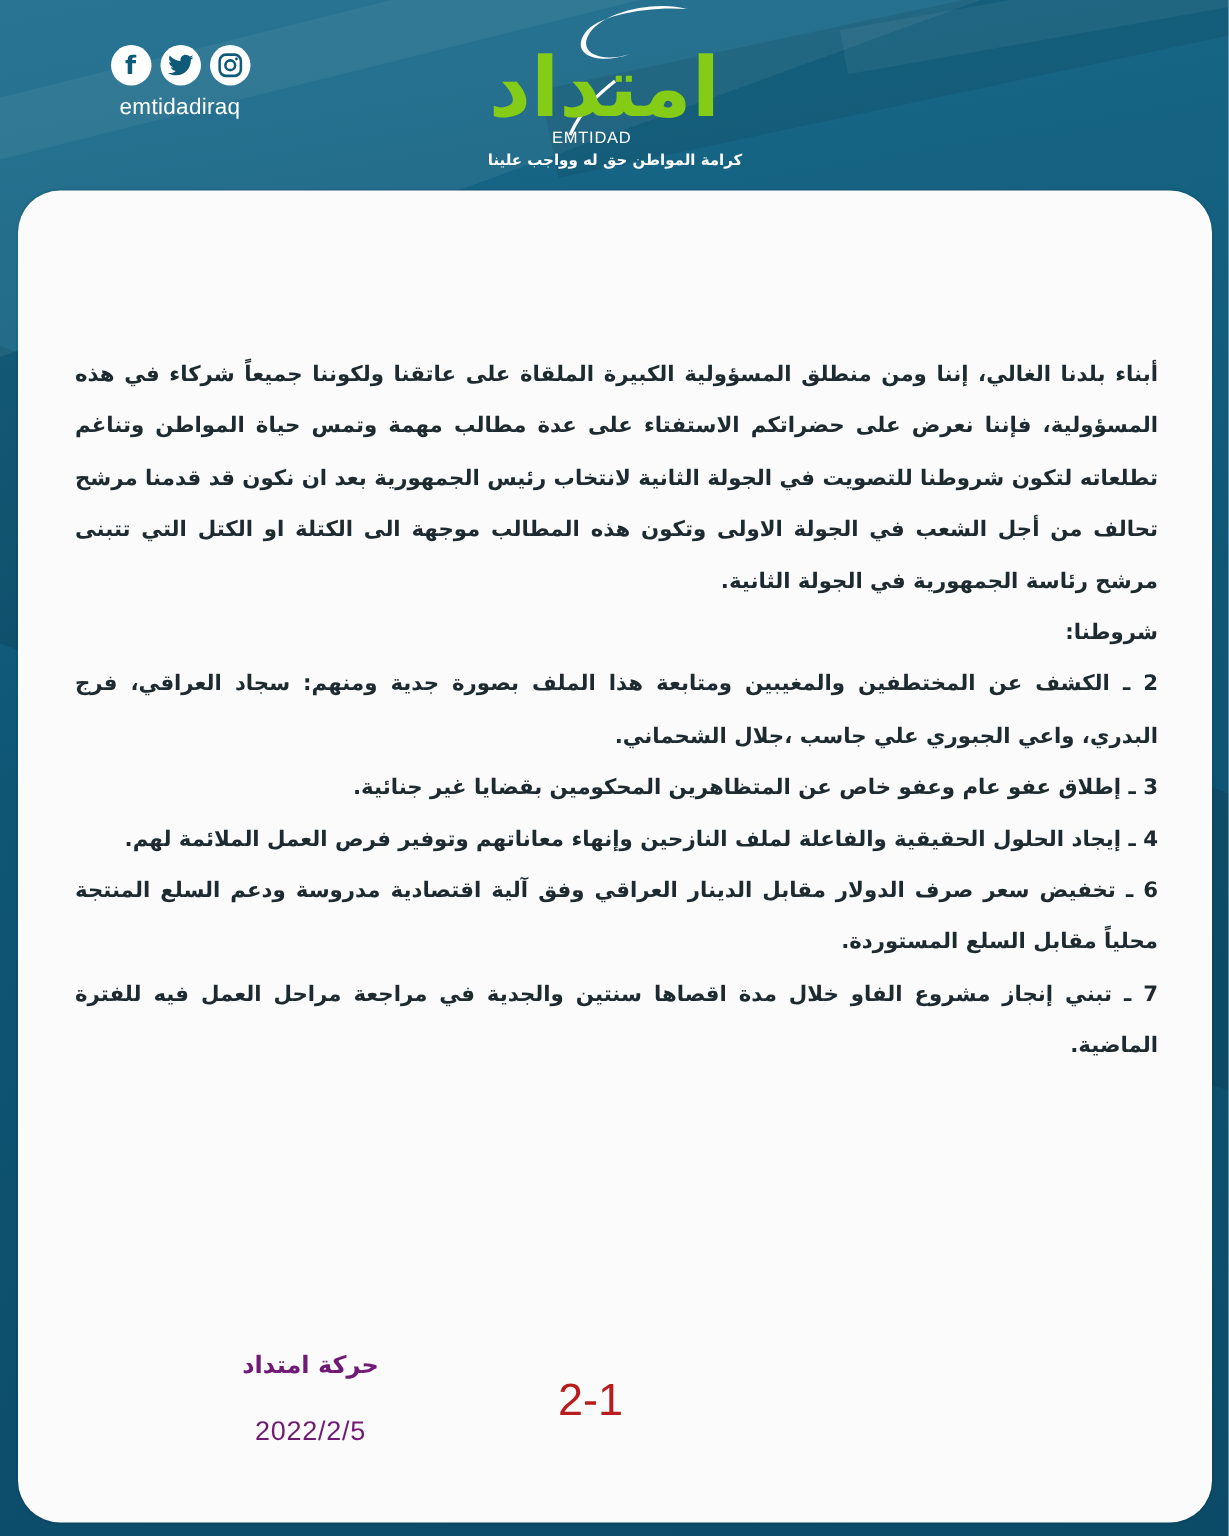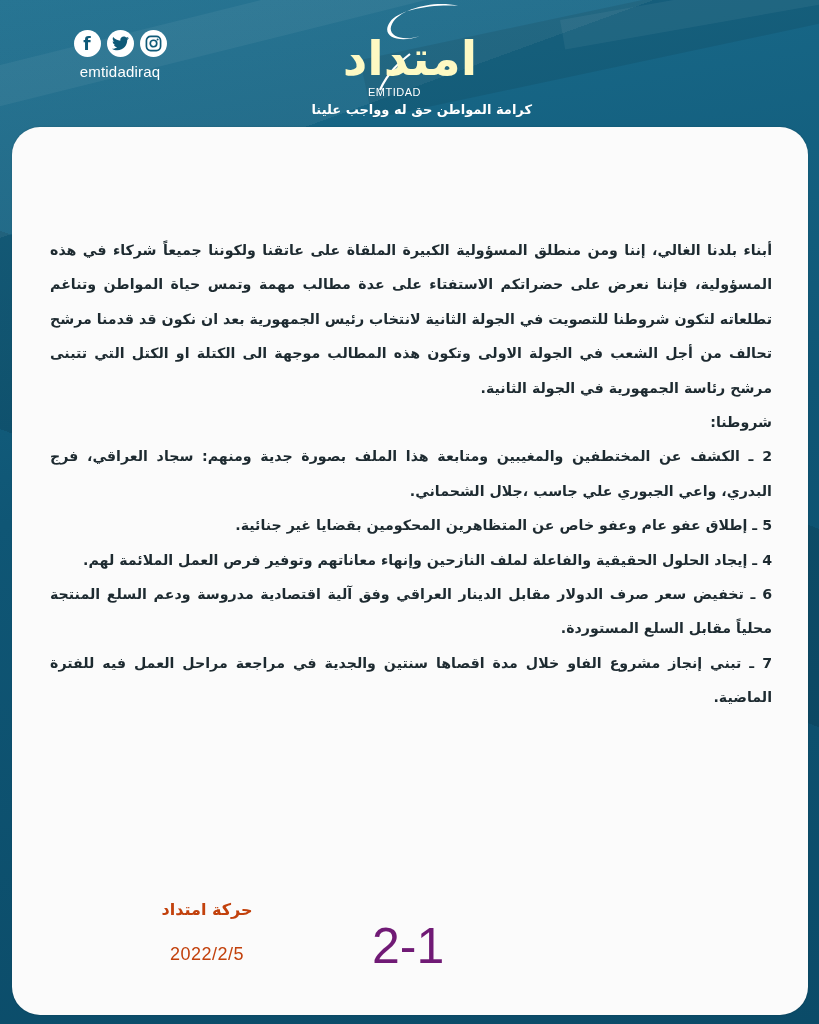--- a/index.html
+++ b/index.html
@@ -37,61 +37,61 @@
     margin-top: 6px; letter-spacing: 0.2px;
   }
 
   .logo {
     position: absolute; left: 340px; top: 2px; width: 140px; height: 118px;
     display: flex; flex-direction: column; align-items: center;
   }
   .logo svg { display: block; }
   .logo-ar {
     position: absolute; top: 34px; left: 0; width: 140px; text-align: center;
-    color: #fef9c3; font-family: "DejaVu Sans", sans-serif; font-weight: bold;
-    font-size: 48px; line-height: 44px; direction: rtl;
+    color: #84cc16; font-family: "DejaVu Sans", sans-serif; font-weight: bold;
+    font-size: 55px; line-height: 44px; direction: rtl;
   }
   .logo-en {
     position: absolute; top: 84px; left: 28px; width: 90px; text-align: left;
     color: #fff; font-family: Liberation Sans, sans-serif; font-size: 11px; letter-spacing: 0.5px;
   }
   .slogan {
-    position: absolute; top: 100px; left: -20px; width: 180px; text-align: left;
+    position: absolute; top: 100px; left: -20px; width: 180px; text-align: center;
     color: #fff; font-family: "DejaVu Sans", sans-serif; font-weight: bold;
-    font-size: 13px; direction: rtl; white-space: nowrap; margin-left: 32px;
+    font-size: 10px; direction: rtl; white-space: nowrap;
   }
 
   
   .card {
     position: absolute; left: 12px; top: 127px; width: 796px; height: 888px;
     background: #fbfbfb; border-radius: 28px;
     box-shadow: 0 0 2px rgba(0,0,0,0.2);
   }
   .body-text {
     position: absolute; left: 38px; right: 36px; top: 106px;
     direction: rtl; text-align: justify; text-align-last: right;
     color: #1d2a30; font-family: "DejaVu Sans", sans-serif; font-weight: bold;
     font-size: 14.2px; line-height: 34.4px;
   }
   .body-text p { margin: 0; }
   .sig {
     position: absolute; left: 120px; top: 770px; width: 150px; text-align: center;
-    color: #c2410c;
+    color: #701a75;
   }
   .sig-name {
     font-family: "DejaVu Sans", sans-serif; font-weight: bold; font-size: 16px;
     direction: rtl; line-height: 26px;
   }
   .sig-date {
     font-family: "Liberation Sans", sans-serif; font-size: 18px; margin-top: 21px;
     letter-spacing: 0.5px;
   }
   .page-num {
     position: absolute; left: 360px; top: 790px;
-    font-family: "Liberation Sans", sans-serif; font-size: 50px; color: #701a75;
+    font-family: "Liberation Sans", sans-serif; font-size: 30px; color: #b91c1c;
   }
 </style>
 </head>
 <body>
 
 <div class="bg"></div>
 <div class="stripe s1"></div>
 <div class="stripe s2"></div>
 <div class="stripe s3"></div>
 
@@ -122,21 +122,21 @@
   <div class="logo-ar">امتداد</div>
   <div class="logo-en">EMTIDAD</div>
   <div class="slogan">كرامة المواطن حق له وواجب علينا</div>
 </div>
 
 <div class="card">
   <div class="body-text">
     <p>أبناء بلدنا الغالي، إننا ومن منطلق المسؤولية الكبيرة الملقاة على عاتقنا ولكوننا جميعاً شركاء في هذه المسؤولية، فإننا نعرض على حضراتكم الاستفتاء على عدة مطالب مهمة وتمس حياة المواطن وتناغم تطلعاته لتكون شروطنا للتصويت في الجولة الثانية لانتخاب رئيس الجمهورية بعد ان نكون قد قدمنا مرشح تحالف من أجل الشعب في الجولة الاولى وتكون هذه المطالب موجهة الى الكتلة او الكتل التي تتبنى مرشح رئاسة الجمهورية في الجولة الثانية.</p>
     <p>شروطنا:</p>
     <p>2 ـ الكشف عن المختطفين والمغيبين ومتابعة هذا الملف بصورة جدية ومنهم: سجاد العراقي، فرج البدري، واعي الجبوري علي جاسب ،جلال الشحماني.</p>
-    <p>5 ـ إطلاق عفو عام وعفو خاص عن المتظاهرين المحكومين بقضايا غير جنائية.</p>
+    <p>3 ـ إطلاق عفو عام وعفو خاص عن المتظاهرين المحكومين بقضايا غير جنائية.</p>
     <p>4 ـ إيجاد الحلول الحقيقية والفاعلة لملف النازحين وإنهاء معاناتهم وتوفير فرص العمل الملائمة لهم.</p>
     <p>6 ـ تخفيض سعر صرف الدولار مقابل الدينار العراقي وفق آلية اقتصادية مدروسة ودعم السلع المنتجة محلياً مقابل السلع المستوردة.</p>
     <p>7 ـ تبني إنجاز مشروع الفاو خلال مدة اقصاها سنتين والجدية في مراجعة مراحل العمل فيه للفترة الماضية.</p>
   </div>
 
   <div class="sig">
     <div class="sig-name">حركة امتداد</div>
     <div class="sig-date">2022/2/5</div>
   </div>
 

